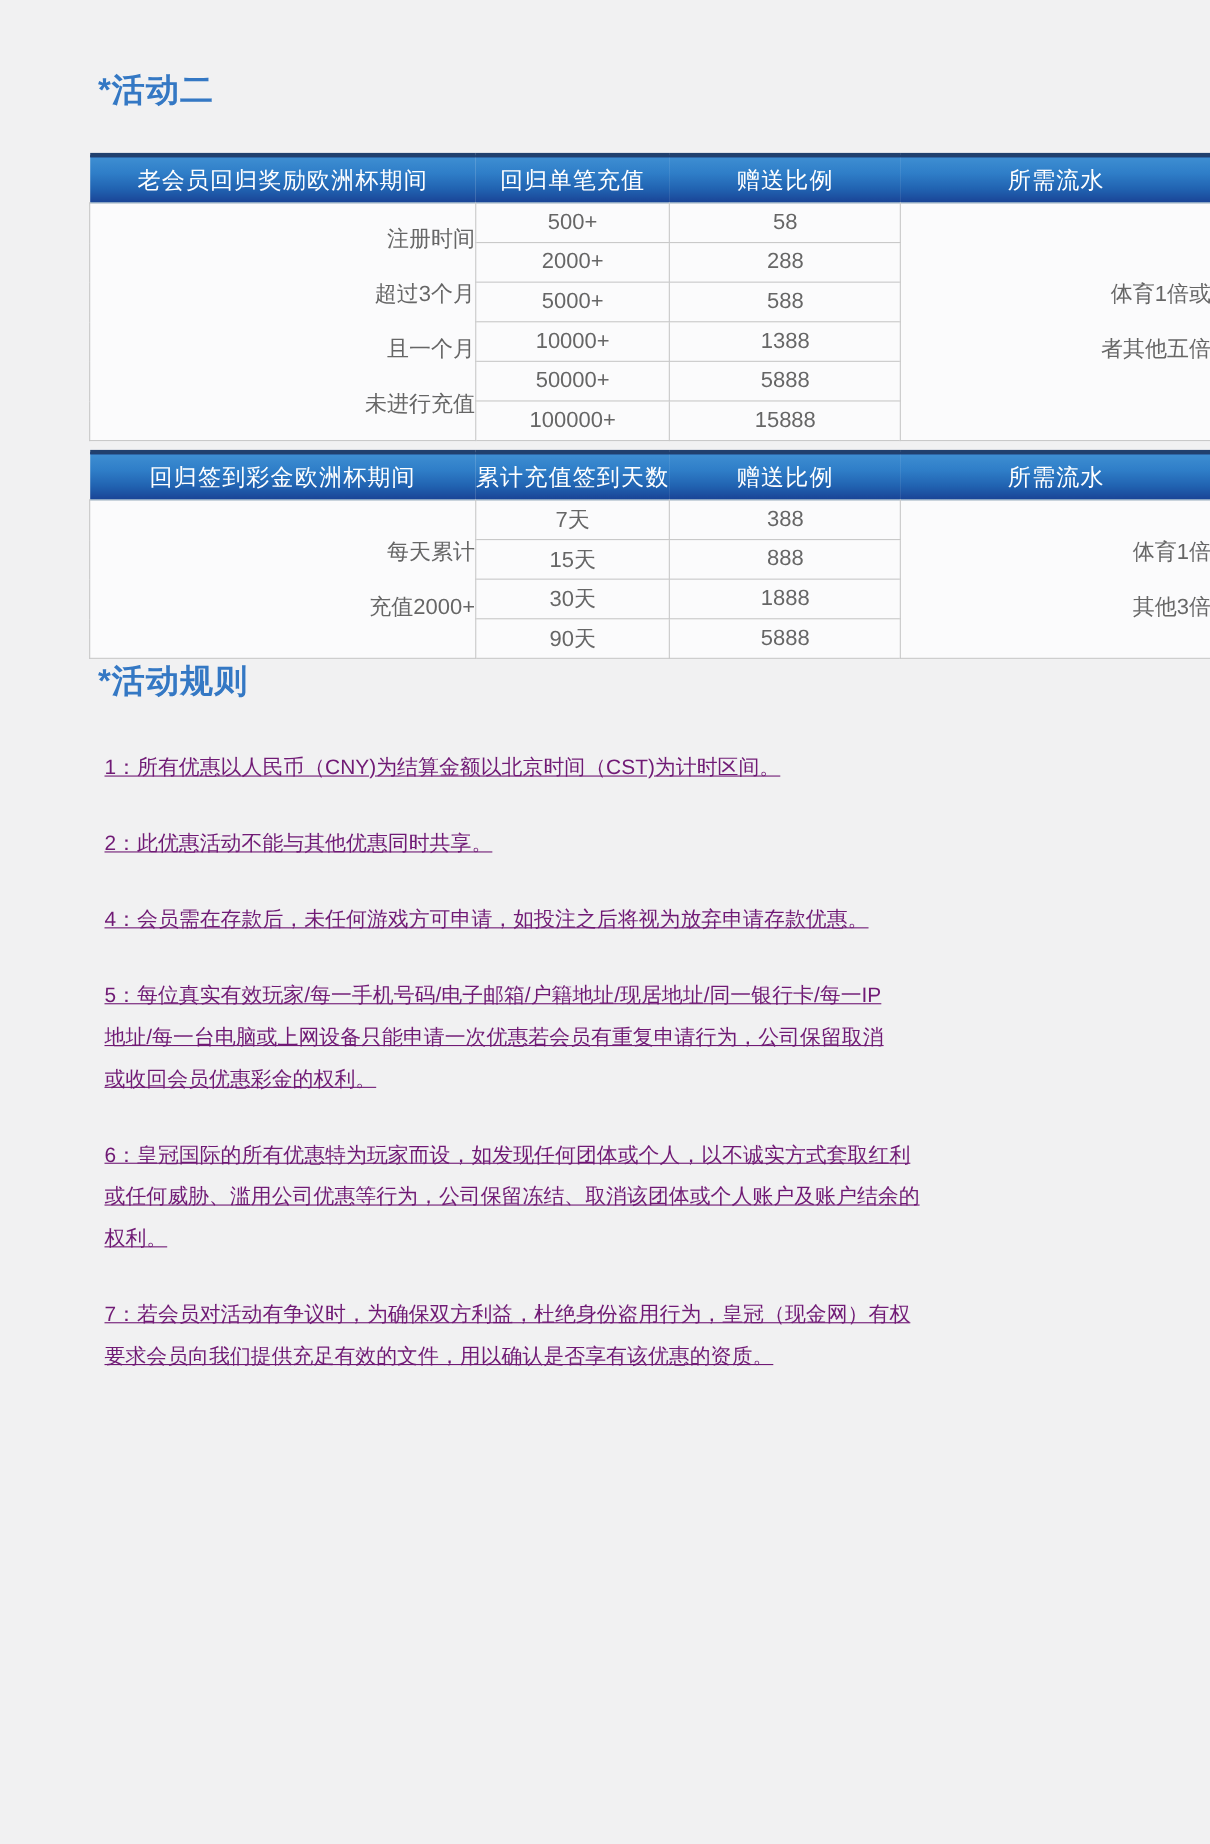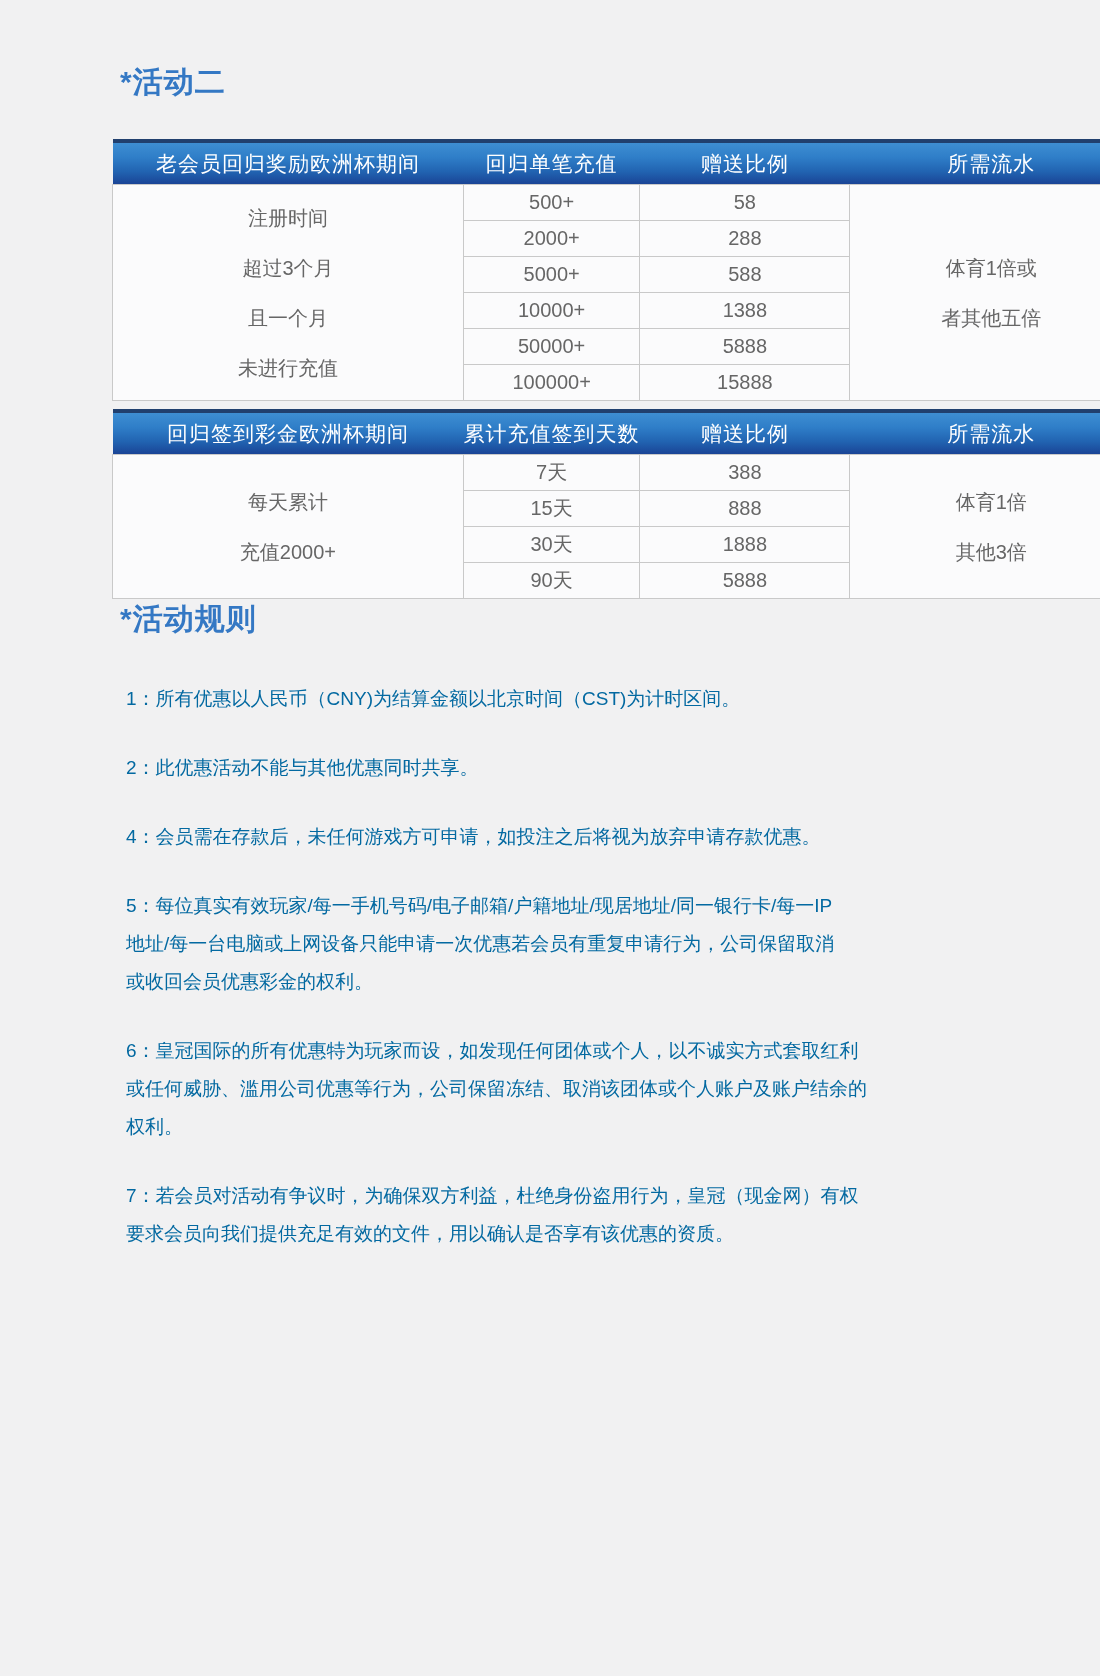--- a/index.html
+++ b/index.html
@@ -3,21 +3,21 @@
 <meta charset="utf-8">
 <style>
   html, body { margin: 0; padding: 0; }
   body {
     width: 1100px;
     height: 1676px;
     background: #f1f1f2;
     font-family: "Liberation Sans", "DejaVu Sans", sans-serif;
     overflow: hidden;
   }
-  .content { padding: 62px 81px 0 112px; }
+  .content { padding: 62px 81px 0 81px; }
 
   .section-title {
     font-size: 30px;
     font-weight: bold;
     color: #3478c4;
     margin: 0 0 36px 8px;
     letter-spacing: 1px;
   }
 
   table.promo-table {
@@ -47,32 +47,33 @@
   td {
     border: 1px solid #c9c9c9;
     background: #fbfbfc;
     text-align: center;
     color: #666666;
     font-size: 20px;
     padding: 0;
   }
   td.num-cell { height: 35px; }
   td.merged-cell { vertical-align: middle; }
-  .cell-lines div { line-height: 50px; }
+  .cell-lines div { line-height: 50px; text-align: right; }
 
   .rules {
     margin: 0 0 0 14px;
     width: 920px;
   }
   .rules p {
     margin: 16px 0 31px 0;
     font-size: 19px;
     line-height: 38px;
-    color: #0369a1;
+    color: #701a75;
     white-space: pre-line;
+    text-decoration: underline;
   }
   .rules-title { margin-bottom: 40px; }
 </style>
 </head>
 <body>
 
 <div class="content">
 
   <h1 class="section-title">*活动二</h1>
 

